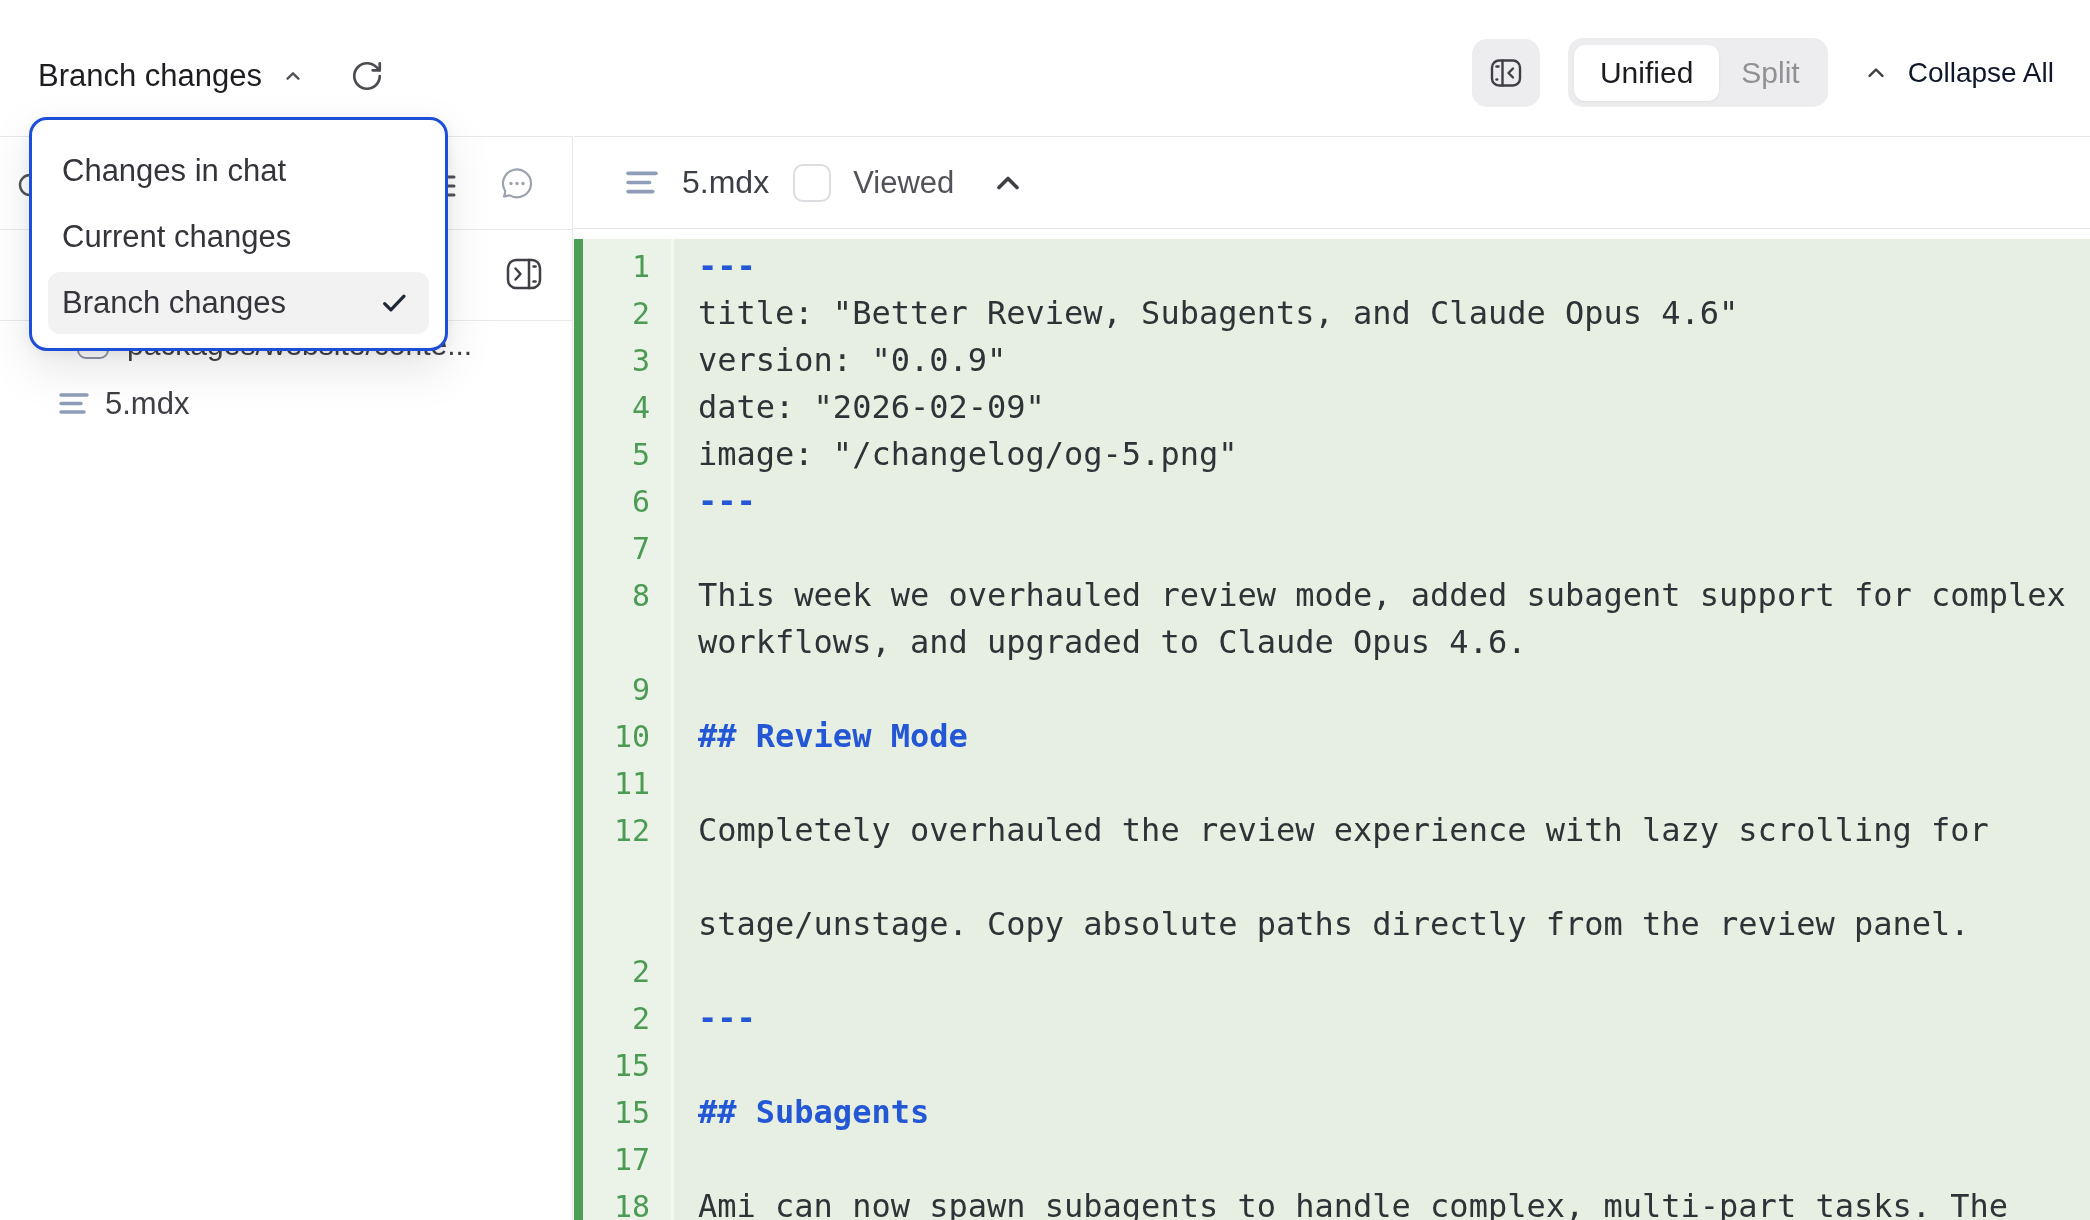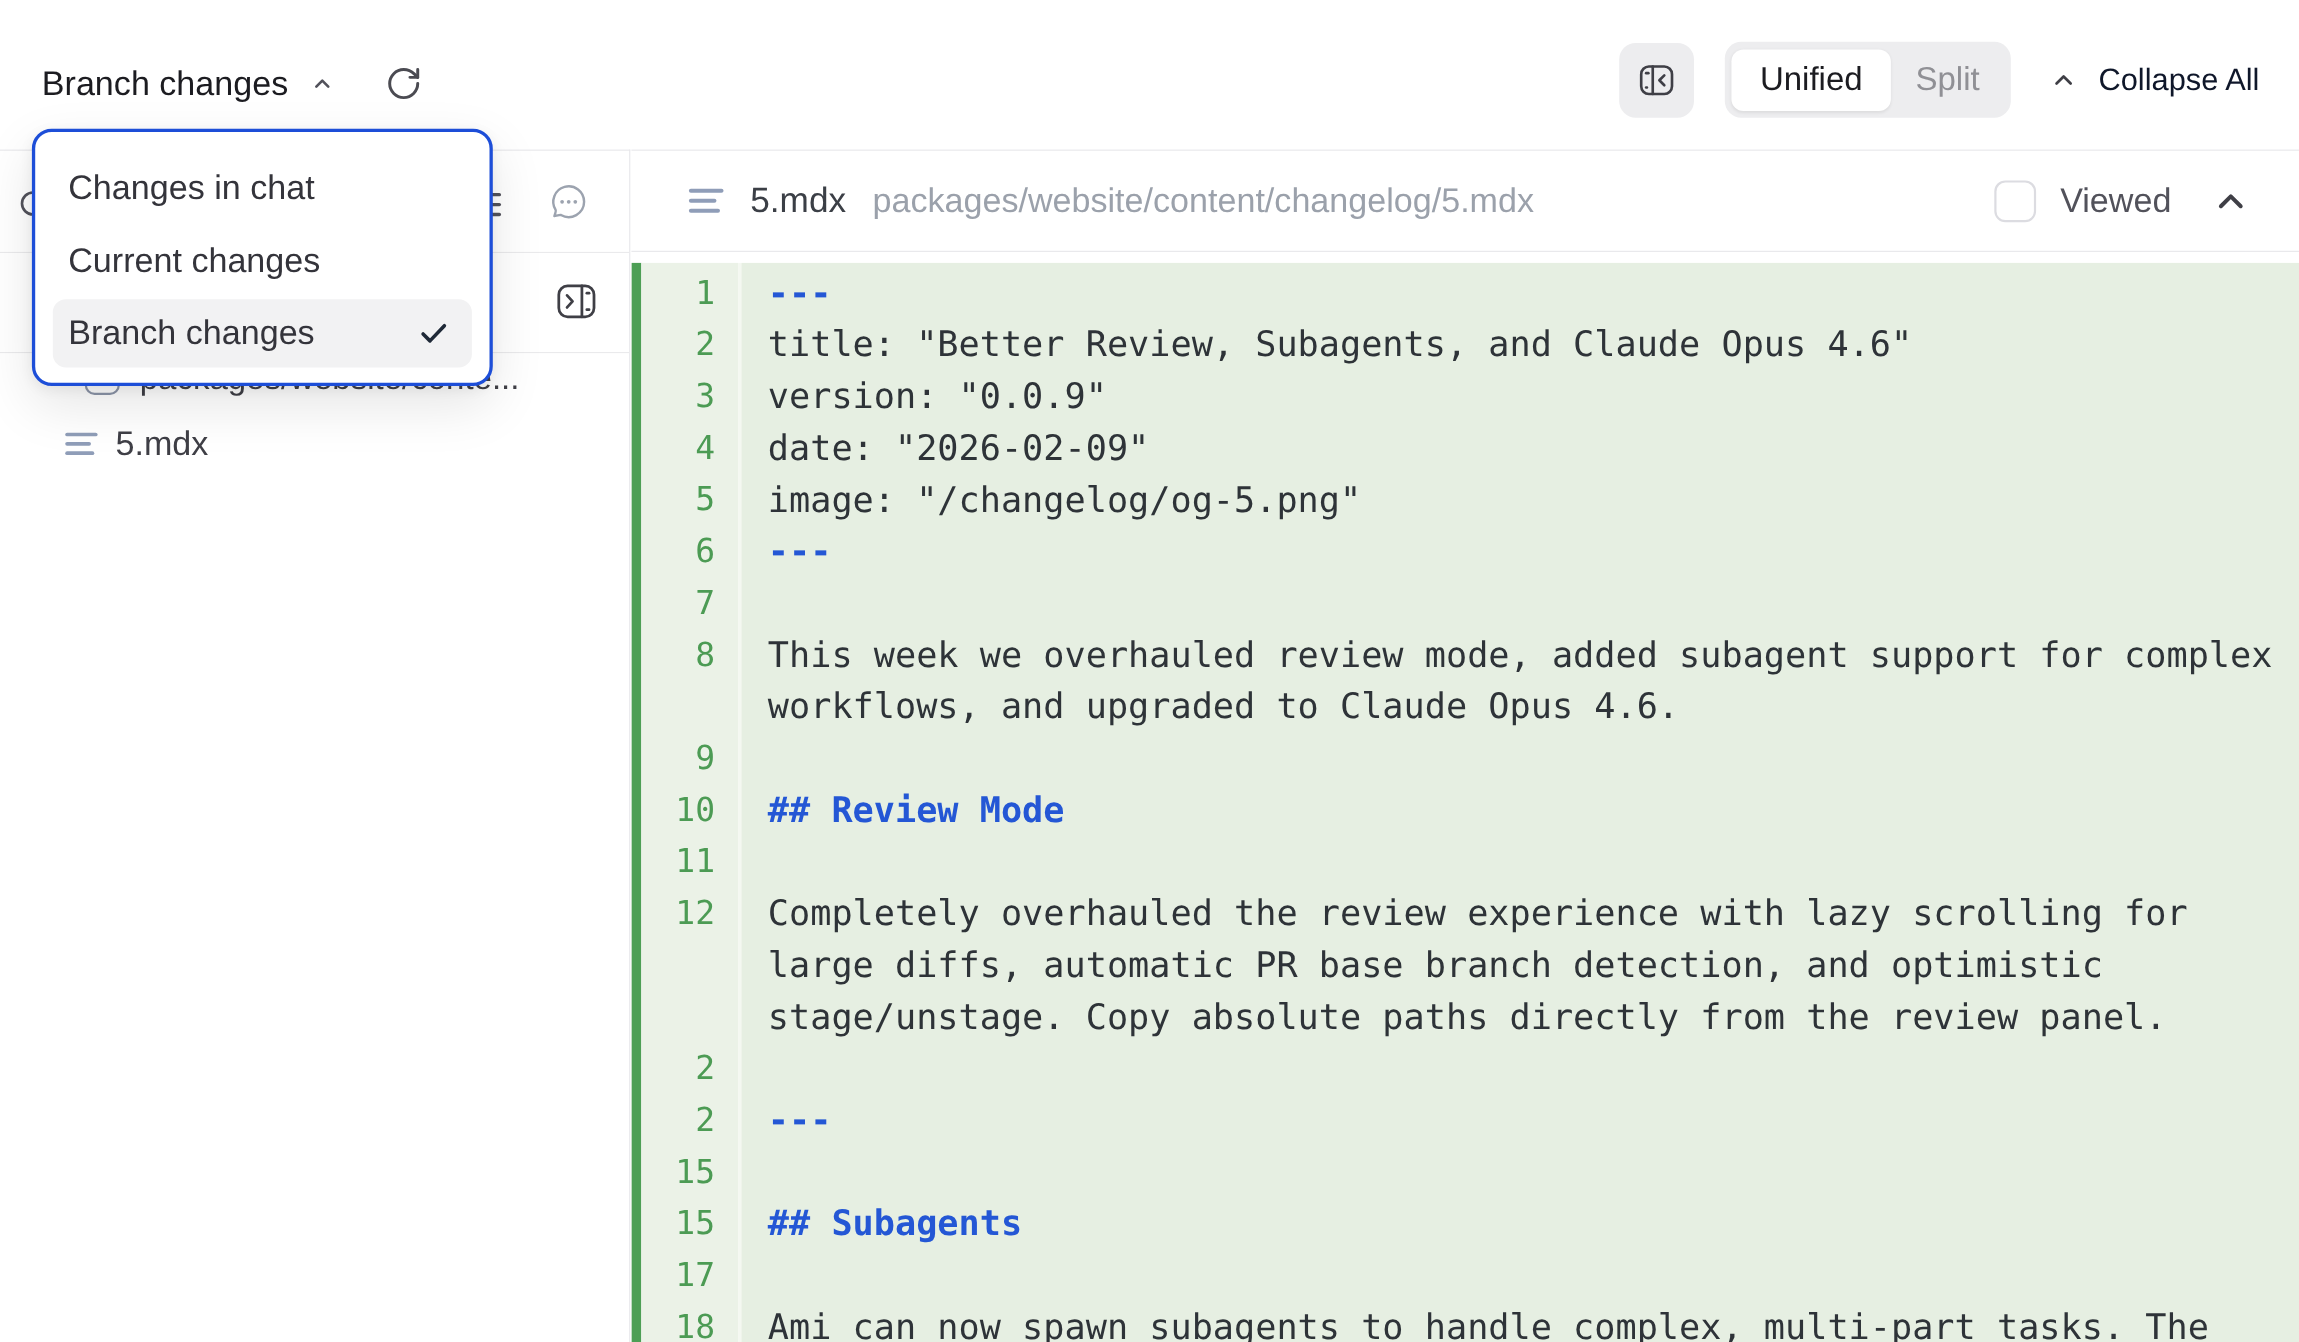--- a/index.html
+++ b/index.html
@@ -186,21 +186,20 @@
 <div class="main">
   <div class="file-header">
     <span class="fm-icon">
       <svg width="36" height="30" viewBox="0 0 32 28" fill="none" stroke="#8f9db8" stroke-width="3.4" stroke-linecap="round">
           <line x1="3" y1="5" x2="29" y2="5"></line>
           <line x1="3" y1="13.5" x2="23" y2="13.5"></line>
           <line x1="3" y1="22" x2="26" y2="22"></line>
         </svg>
     </span>
     <span class="file-name">5.mdx</span>
-    <span class="file-path">packages/website/content/changelog/5.mdx</span>
     <span class="viewed">
       <span class="viewed-checkbox"></span>
       <span class="viewed-label">Viewed</span>
     </span>
     <span class="file-collapse">
       <svg width="36" height="36" viewBox="0 0 24 24" fill="none" stroke="#3f3f46" stroke-width="2.4" stroke-linecap="round" stroke-linejoin="round">
           <path d="M6 15l6-6 6 6"></path>
         </svg>
     </span>
   </div>
@@ -272,21 +271,20 @@
     <span class="dtext"></span>
   </div>
 
   <div class="drow code">
     <span class="dnum">12</span>
     <span class="dtext">Completely overhauled the review experience with lazy scrolling for</span>
   </div>
 
   <div class="drow code">
     <span class="dnum"></span>
-    <span class="dtext">large diffs, automatic PR base branch detection, and optimistic</span>
   </div>
 
   <div class="drow code">
     <span class="dnum"></span>
     <span class="dtext">stage/unstage. Copy absolute paths directly from the review panel.</span>
   </div>
 
   <div class="drow code">
     <span class="dnum">2</span>
     <span class="dtext"></span>

